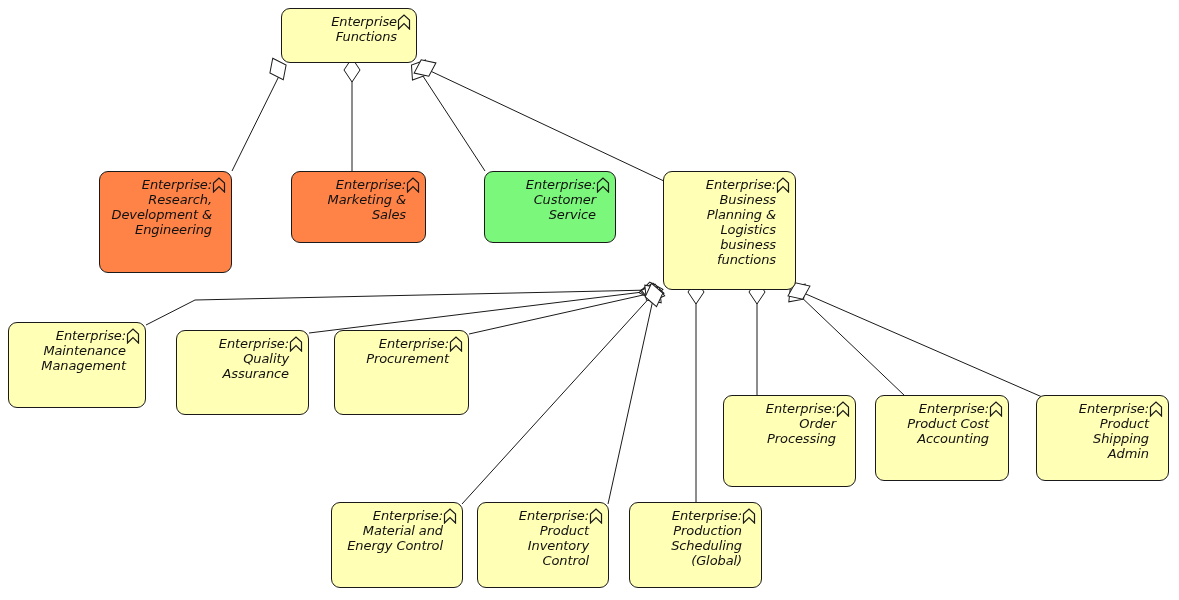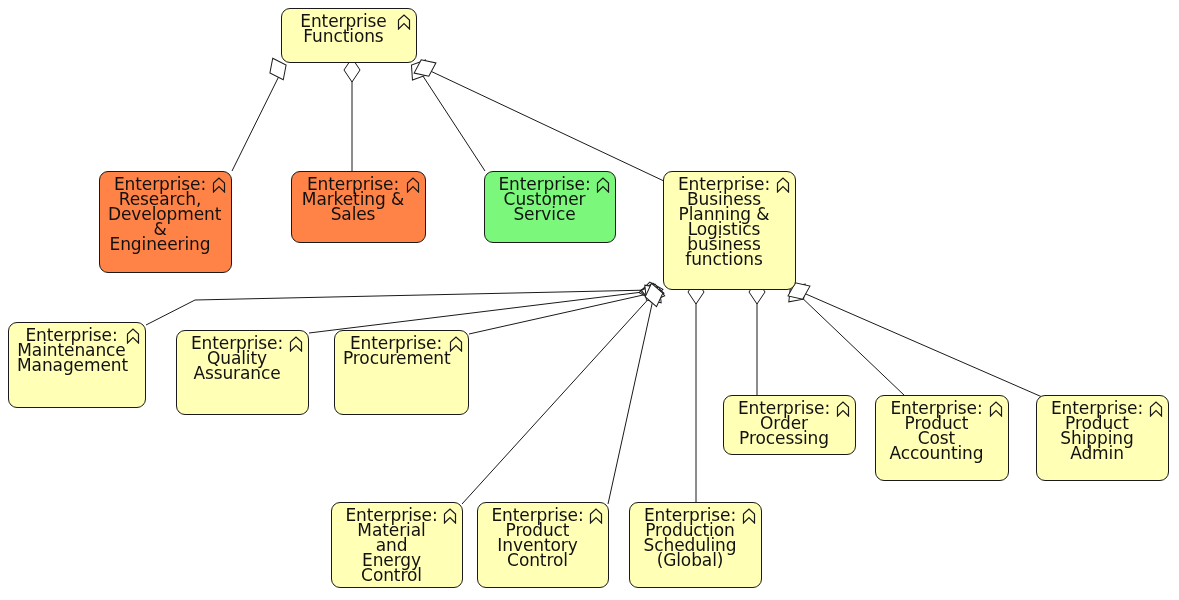--- a/index.html
+++ b/index.html
@@ -42,27 +42,28 @@
     box-sizing: border-box;
     border: 1px solid #1a1a1a;
     border-radius: 9px;
     overflow: hidden;
   }
   .node-label {
     position: absolute;
     left: 0;
     right: 0;
     top: 5px;
-    text-align: center;
-    font-size: 17px;
+    text-align: right;
+    font-size: 13px;
     line-height: 15px;
     color: #111111;
     padding: 0 19px 0 8px;
     white-space: pre-line;
     letter-spacing: -0.1px;
+    font-style: italic;
   }
   .node-icon {
     position: absolute;
     top: 5px;
     right: 5px;
     width: 14px;
     height: 16px;
   }
   .node-icon svg {
     display: block;
@@ -183,21 +184,21 @@
       </div>
       <div class="node-box" style="left: 334px; top: 330px; width: 135px; height: 85px; background: rgb(255, 255, 181); border-color: rgb(26, 26, 26);">
         <div class="node-label" style="color: rgb(17, 17, 17);">Enterprise:
 Procurement</div>
         <div class="node-icon">
           <svg viewBox="0 0 14 16">
             <path d="M1.5 15 L1.5 6 L7 1 L12.5 6 L12.5 15 L7 9.6 Z" fill="none" stroke="#1a1a1a" stroke-width="1.2" stroke-linejoin="miter"></path>
           </svg>
         </div>
       </div>
-      <div class="node-box" style="left: 723px; top: 395px; width: 133px; height: 60px; background: rgb(255, 255, 181); border-color: rgb(26, 26, 26);">
+      <div class="node-box" style="left: 723px; top: 395px; width: 133px; height: 92px; background: rgb(255, 255, 181); border-color: rgb(26, 26, 26);">
         <div class="node-label" style="color: rgb(17, 17, 17);">Enterprise: Order
 Processing</div>
         <div class="node-icon">
           <svg viewBox="0 0 14 16">
             <path d="M1.5 15 L1.5 6 L7 1 L12.5 6 L12.5 15 L7 9.6 Z" fill="none" stroke="#1a1a1a" stroke-width="1.2" stroke-linejoin="miter"></path>
           </svg>
         </div>
       </div>
       <div class="node-box" style="left: 875px; top: 395px; width: 134px; height: 86px; background: rgb(255, 255, 181); border-color: rgb(26, 26, 26);">
         <div class="node-label" style="color: rgb(17, 17, 17);">Enterprise:

